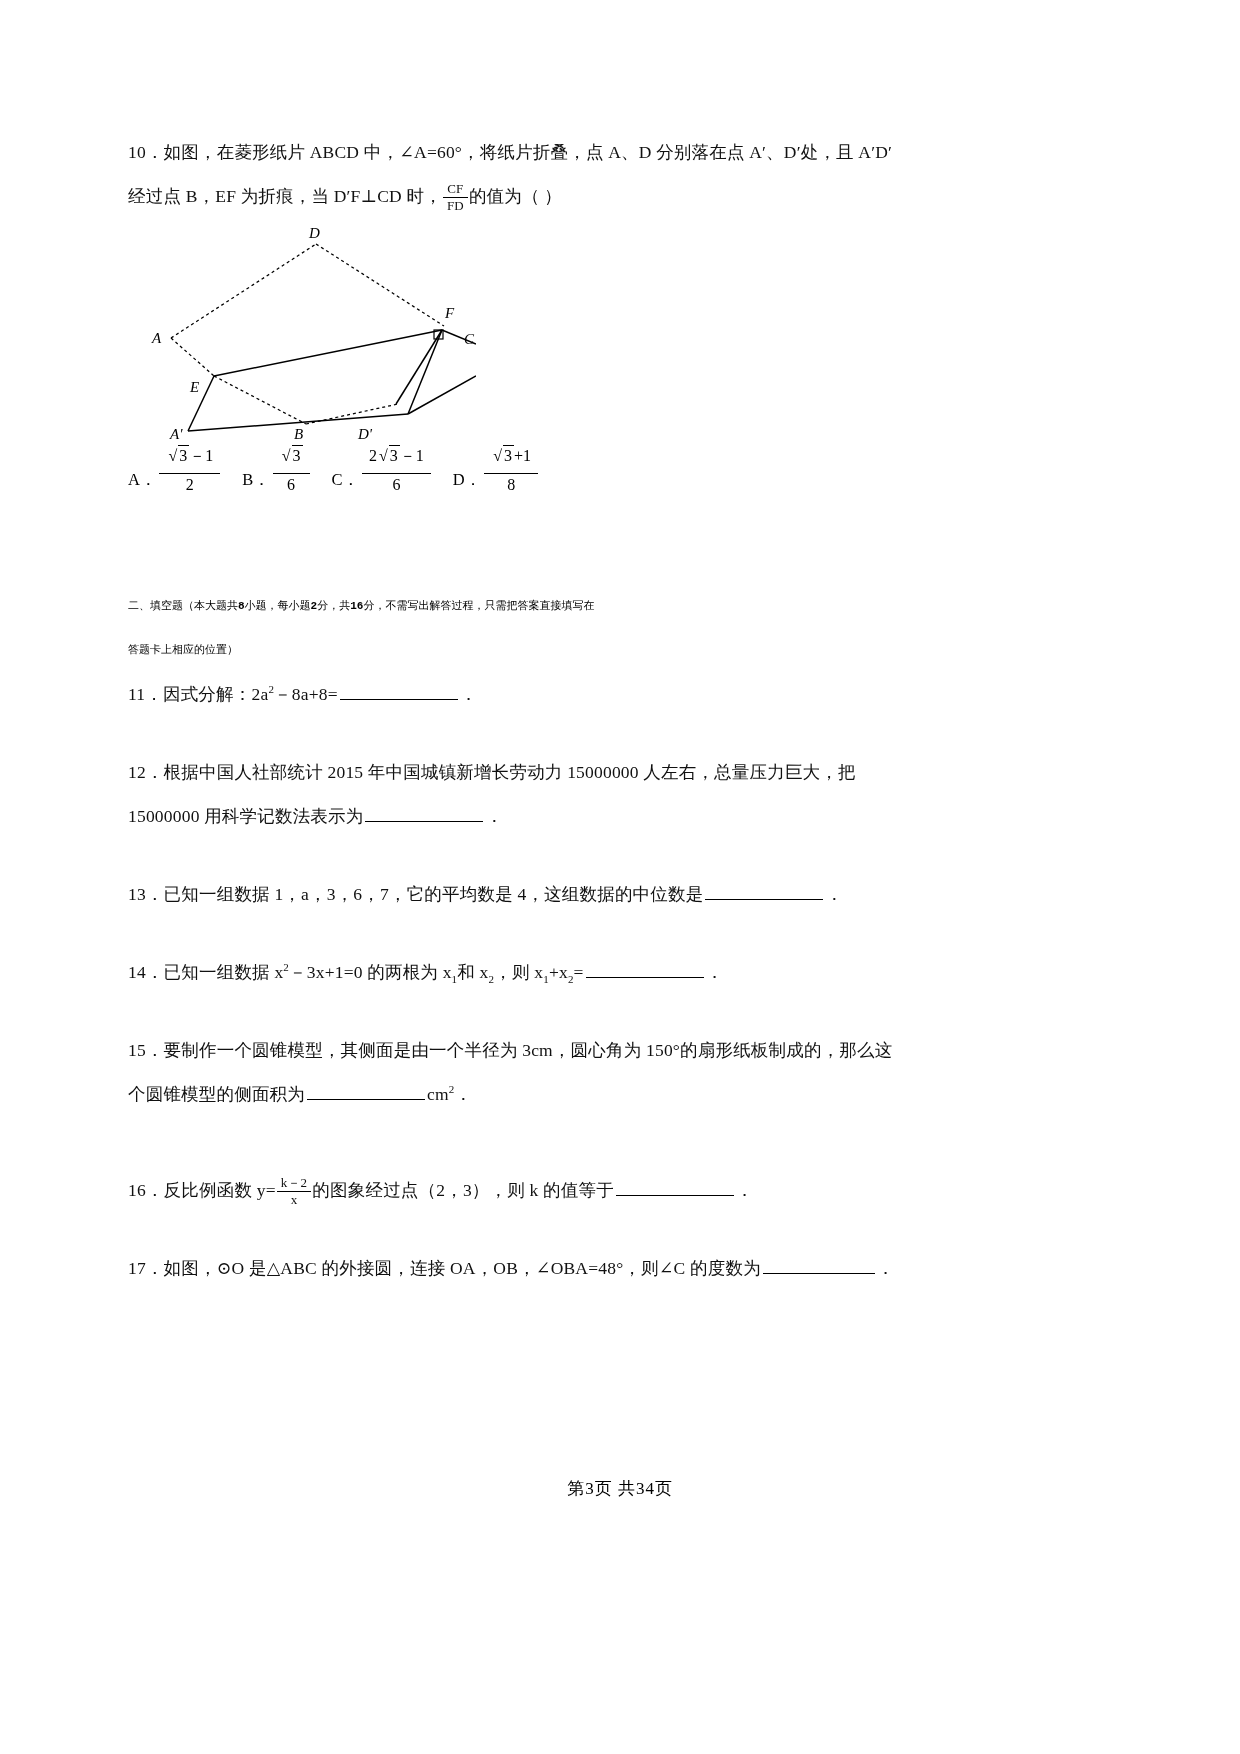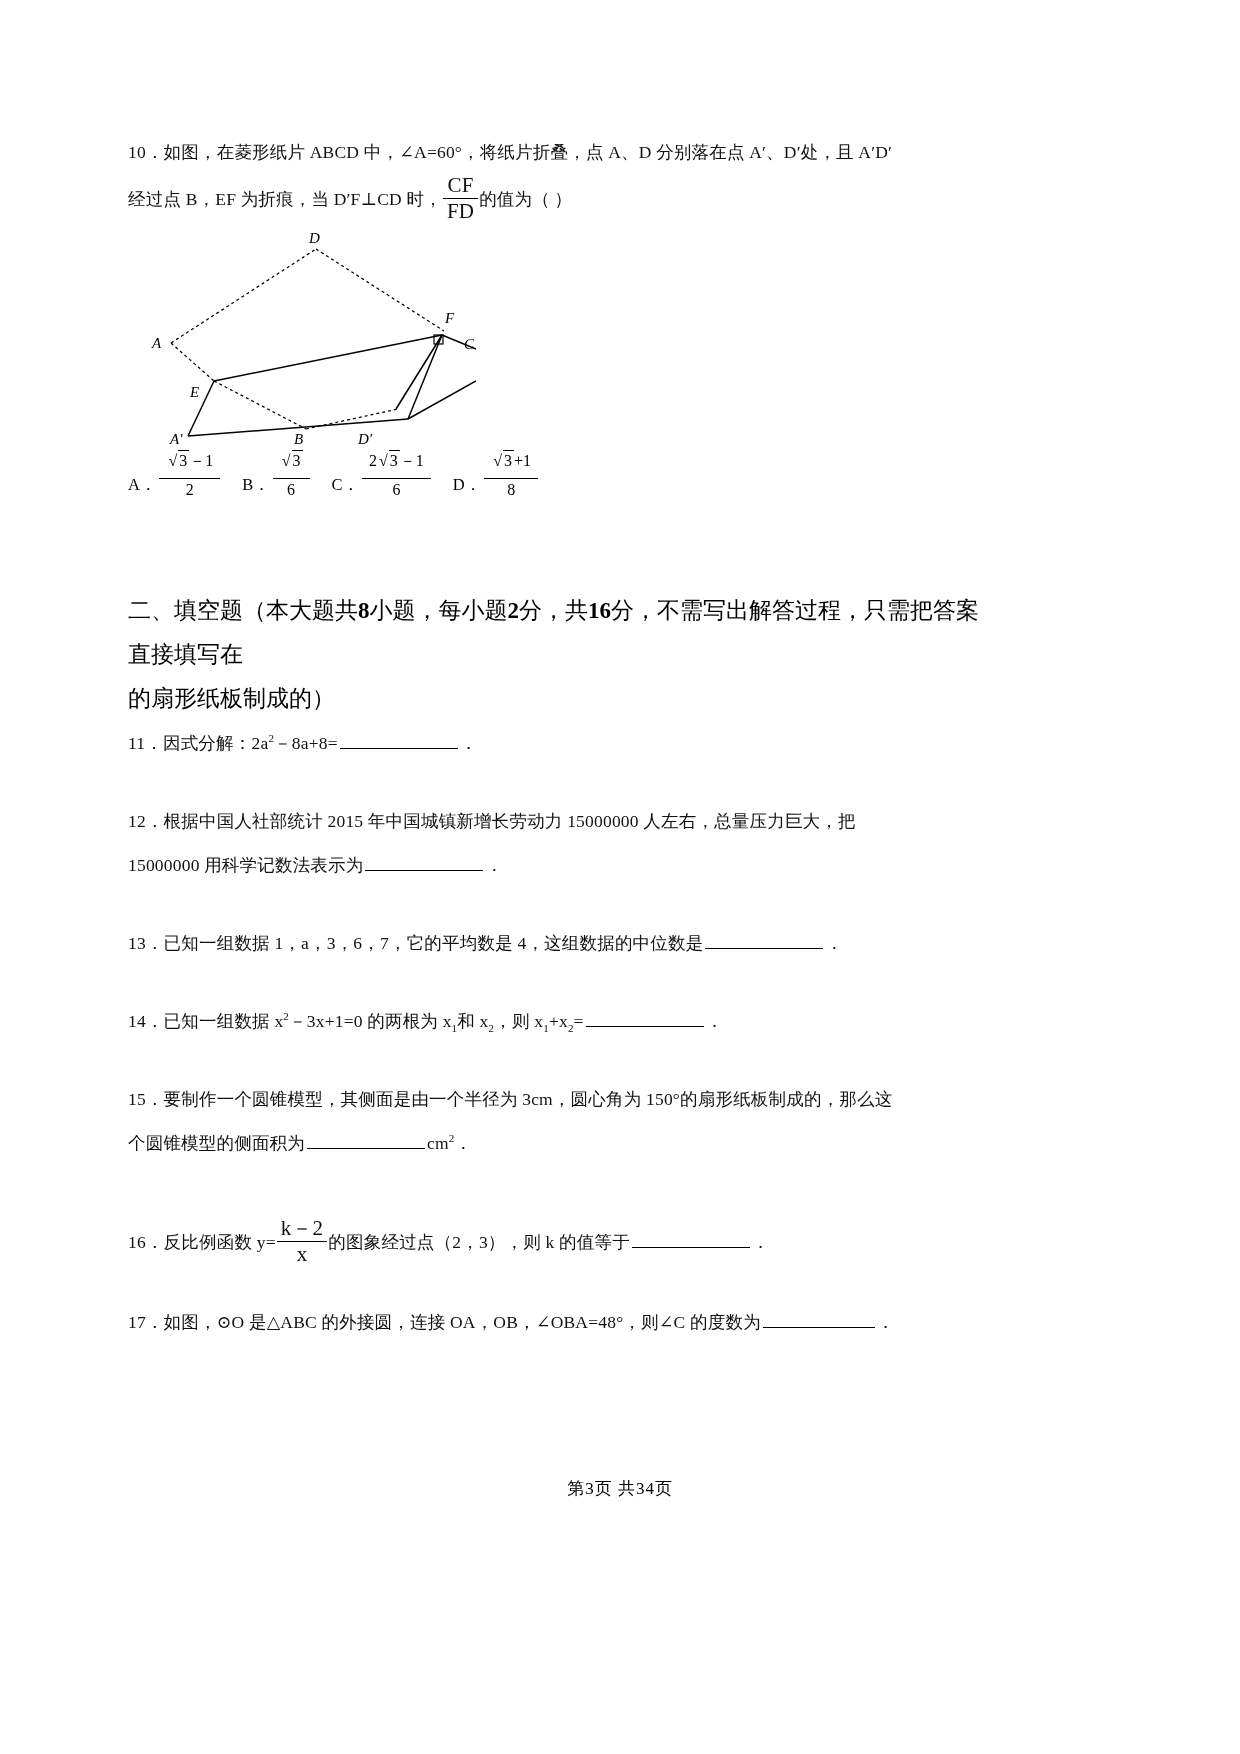--- a/index.html
+++ b/index.html
@@ -66,23 +66,24 @@
   }
   .sqrt > .radicand {
     display: inline-block;
     border-top: 1.2px solid #000;
     padding: 1px 2px 0 1px;
     margin-left: 1px;
   }
 
   
   .section-head {
-    font-size: 23px;
+    font-size: 11px;
     line-height: 44px;
     font-weight: normal;
+    font-family: Liberation Mono, monospace;
   }
   .section-head .b { font-weight: bold; }
 
   
   .fig10 {
     position: relative;
     width: 330px;
     height: 215px;
     margin: 8px 0 0 18px;
   }
@@ -137,21 +138,21 @@
     display: inline-block;
     padding: 3px 14px;
   }
 
   
   .inline-frac {
     display: inline-block;
     vertical-align: -0.62em;
     text-align: center;
     line-height: 1.1;
-    font-size: 21px;
+    font-size: 13px;
     margin: 0 1px;
   }
   .inline-frac .n {
     display: block;
     border-bottom: 1.3px solid #000;
     padding: 0 4px 1px 4px;
   }
   .inline-frac .d {
     display: block;
     padding: 1px 4px 0 4px;
@@ -237,21 +238,21 @@
         </div>
       </div>
     </div>
 
     <div class="spacer-lg"></div>
     <div class="spacer-md"></div>
 
     <div class="section-head">
       <span>二、填空题（本大题共</span><span class="b">8</span><span>小题，每小题</span><span class="b">2</span><span>分，共</span><span class="b">16</span><span>分，不需写出解答过程，只需把答案直接填写在</span>
     </div>
-    <div class="section-head">的扇形纸板制成的）</div>
+    <div class="section-head">答题卡上相应的位置）</div>
 
     <div class="qline">
       <span>11．</span><span>因式分解：2a</span><span class="sup">2</span><span>－8a+8=</span><span class="blank"></span><span>．</span>
     </div>
 
     <div class="spacer-md"></div>
 
     <div class="qline">
       <span>12．</span><span>根据中国人社部统计 2015 年中国城镇新增长劳动力 15000000 人左右，总量压力巨大，把</span>
     </div>

